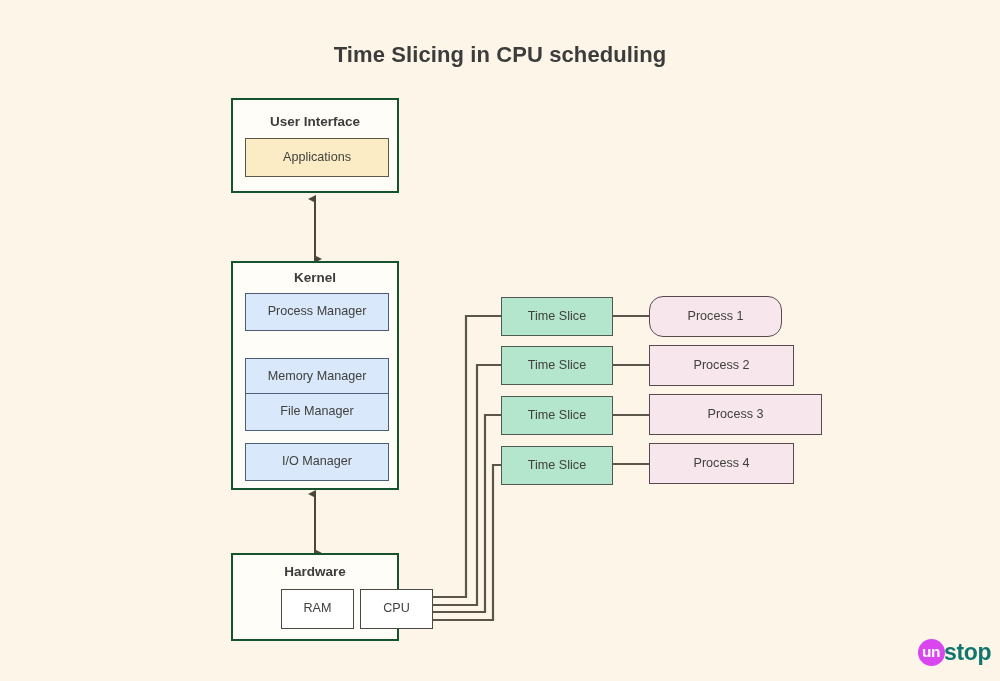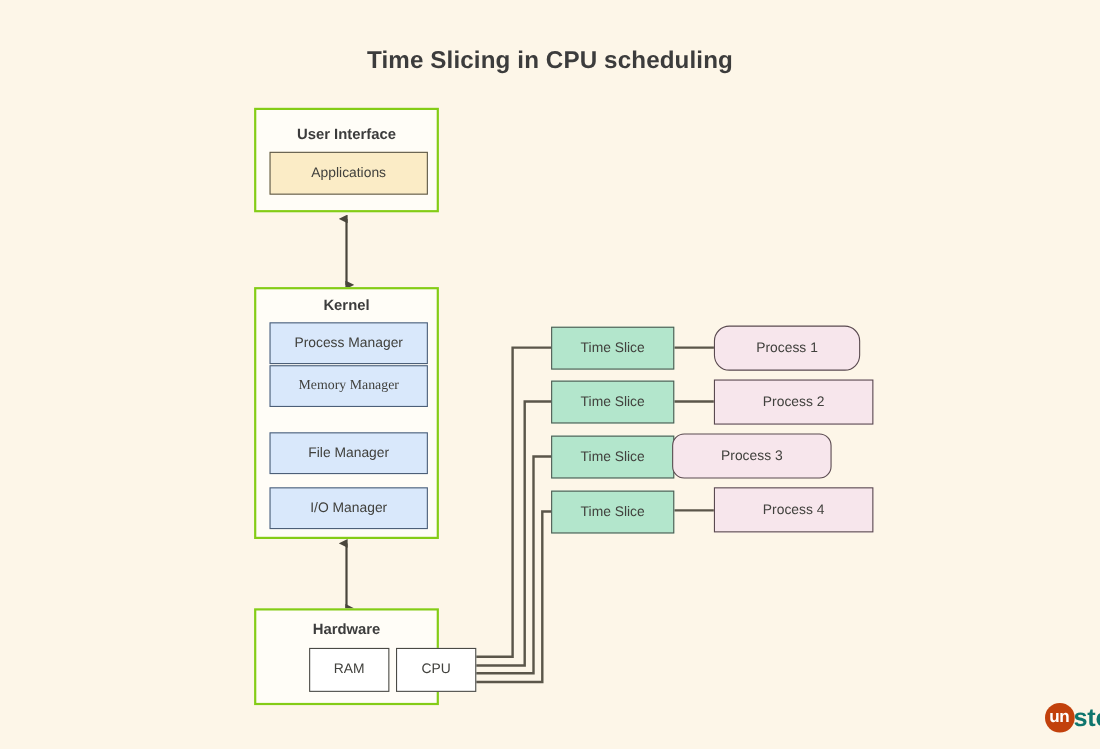--- a/index.html
+++ b/index.html
@@ -37,21 +37,21 @@
     font-size: 22px;
     font-weight: bold;
     color: #3c3c3c;
     letter-spacing: 0.1px;
   }
 
   
   .outer-box {
     position: absolute;
     background: #fffdf7;
-    border: 2px solid #84cc16;
+    border: 2px solid #14532d;
     box-sizing: border-box;
   }
   .outer-title {
     position: absolute;
     left: 0;
     width: 100%;
     text-align: center;
     font-size: 13.5px;
     font-weight: bold;
     color: #3c3c3c;
@@ -98,31 +98,30 @@
     left: 918px;
     top: 637px;
     display: flex;
     align-items: center;
     height: 30px;
   }
   .logo-mark {
     width: 27px;
     height: 27px;
     border-radius: 50%;
-    background: #c2410c;
+    background: #d946ef;
     color: #ffffff;
     font-size: 15.5px;
     font-weight: bold;
     display: flex;
     align-items: center;
     justify-content: center;
     letter-spacing: -0.4px;
     padding-right: 1px;
     box-sizing: border-box;
-    margin-left: 32px;
   }
   .logo-word {
     font-size: 23px;
     font-weight: bold;
     color: #0f766e;
     margin-left: -1px;
     letter-spacing: -0.3px;
   }
 </style>
 </head>
@@ -166,39 +165,39 @@
   </svg>
 
   <div class="outer-box" style="left:231px; top:98px; width:168px; height:95px;">
     <div class="outer-title" style="top:14px;">User Interface</div>
     <div class="node applications" style="left:12px; top:38px; width:144px; height:39px;">Applications</div>
   </div>
 
   <div class="outer-box" style="left:231px; top:261px; width:168px; height:229px;">
     <div class="outer-title" style="top:7px;">Kernel</div>
     <div class="node kernel-mod" style="left:12px; top:30px; width:144px; height:38px;">Process Manager</div>
-    <div class="node kernel-mod" style="left:12px; top:69px; width:144px; height:38px;font-family:Liberation Serif, serif;">Memory Manager</div>
+    <div class="node kernel-mod" style="left:12px; top:95px; width:144px; height:38px;">Memory Manager</div>
     <div class="node kernel-mod" style="left:12px; top:180px; width:144px; height:38px;">I/O Manager</div>
     <div class="node kernel-mod" style="left:12px; top:130px; width:144px; height:38px;">File Manager</div>
   </div>
 
   <div class="outer-box" style="left:231px; top:553px; width:168px; height:88px;padding-left:28px;">
     <div class="outer-title" style="top:9px;">Hardware</div>
     <div class="node hw-unit" style="left:11px; top:34px; width:73px; height:40px;">RAM</div>
     <div class="node hw-unit" style="left:90px; top:34px; width:73px; height:40px;">CPU</div>
   </div>
 
   <div class="node timeslice" style="left:501px; top:297px; width:112px; height:39px;">Time Slice</div>
   <div class="node process" style="left:649px; top:296px; width:133px; height:41px;border-radius:14px;">Process 1</div>
 
   <div class="node timeslice" style="left:501px; top:346px; width:112px; height:39px;">Time Slice</div>
   <div class="node process" style="left:649px; top:345px; width:145px; height:41px;">Process 2</div>
 
   <div class="node timeslice" style="left:501px; top:396px; width:112px; height:39px;">Time Slice</div>
-  <div class="node process" style="left:611px; top:394px; width:145px; height:41px;border-radius:11px;">Process 3</div>
+  <div class="node process" style="left:649px; top:394px; width:173px; height:41px;">Process 3</div>
 
   <div class="node timeslice" style="left:501px; top:446px; width:112px; height:39px;">Time Slice</div>
   <div class="node process" style="left:649px; top:443px; width:145px; height:41px;">Process 4</div>
 
   <div class="logo">
     <div class="logo-mark">un</div>
     <div class="logo-word">stop</div>
   </div>
 
 </div>

